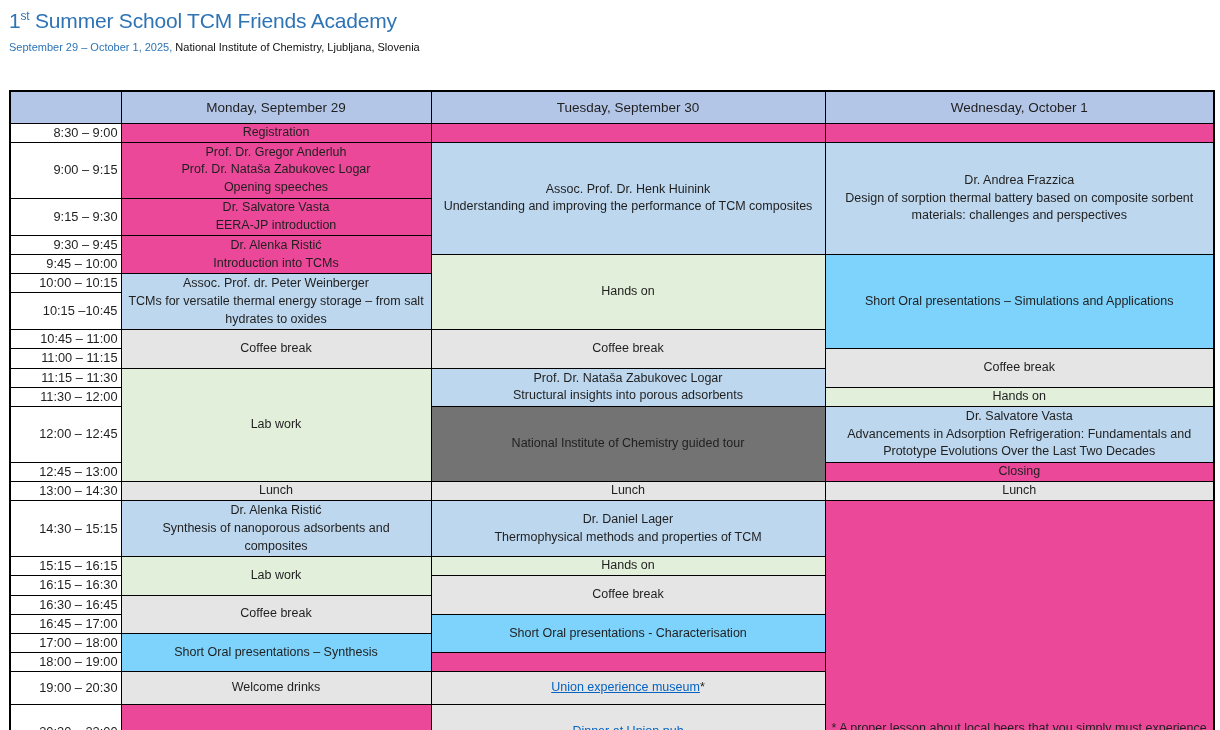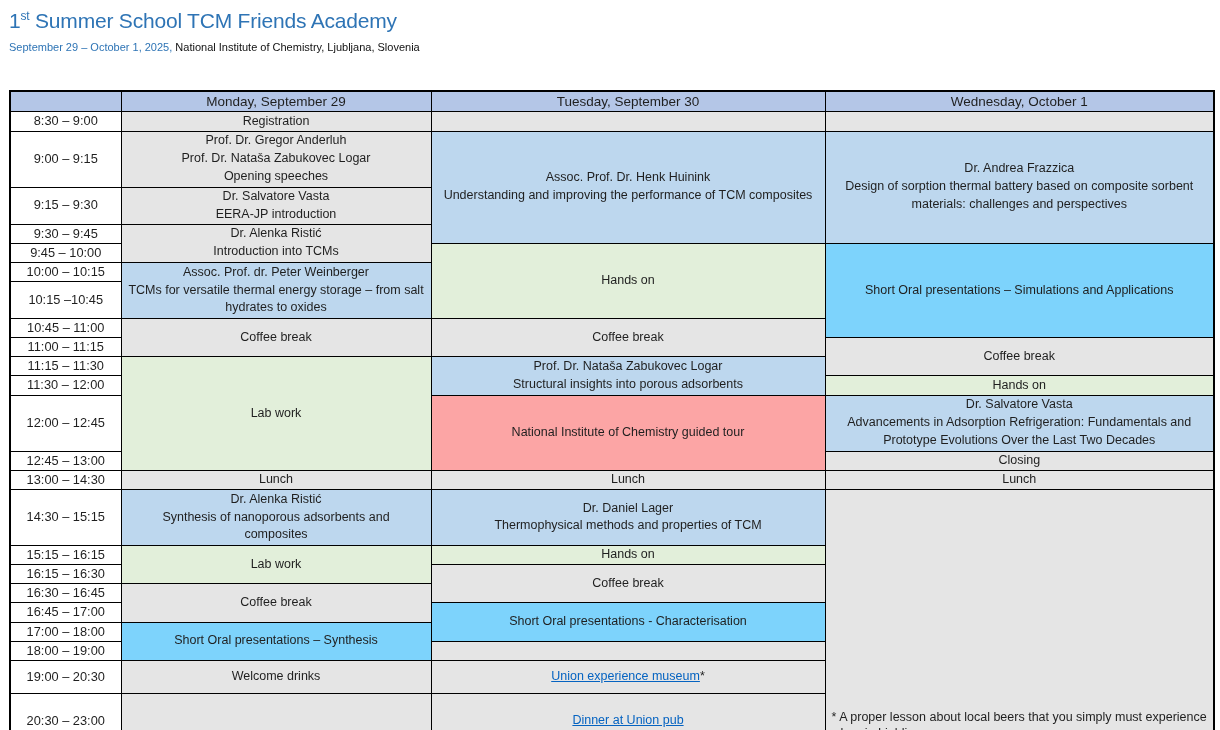--- a/index.html
+++ b/index.html
@@ -37,30 +37,30 @@
     vertical-align: middle;
     font-weight: normal;
     font-size: 12.5px;
     line-height: 1.42;
     padding: 0 3px;
     overflow: hidden;
   }
   .schedule th.day {
     background: #b4c6e7;
     font-size: 13.5px;
-    height: 20px;
-  }
-  .schedule td.time { font-size: 12.8px; background: #fff; }
+    height: 32px;
+  }
+  .schedule td.time { font-size: 12.8px; background: #fff; text-align: right; }
 
   .blue   { background: #bdd7ee; }
   .green  { background: #e2efda; }
   .yellow { background: #e5e5e5; }
   .orange { background: #7dd3fc; }
-  .gray   { background: #fca5a5; }
-  .white  { background: #e5e5e5; }
+  .gray   { background: #737373; }
+  .white  { background: #ec4899; }
 
   .schedule a { color: #0563c1; text-decoration: underline; }
   .asterisk { color: #1f1f1f; text-decoration: none; }
 
   td.footnote-cell {
     vertical-align: bottom;
     text-align: left;
     padding: 2px 6px 5px 6px;
     line-height: 1.35;
   }

